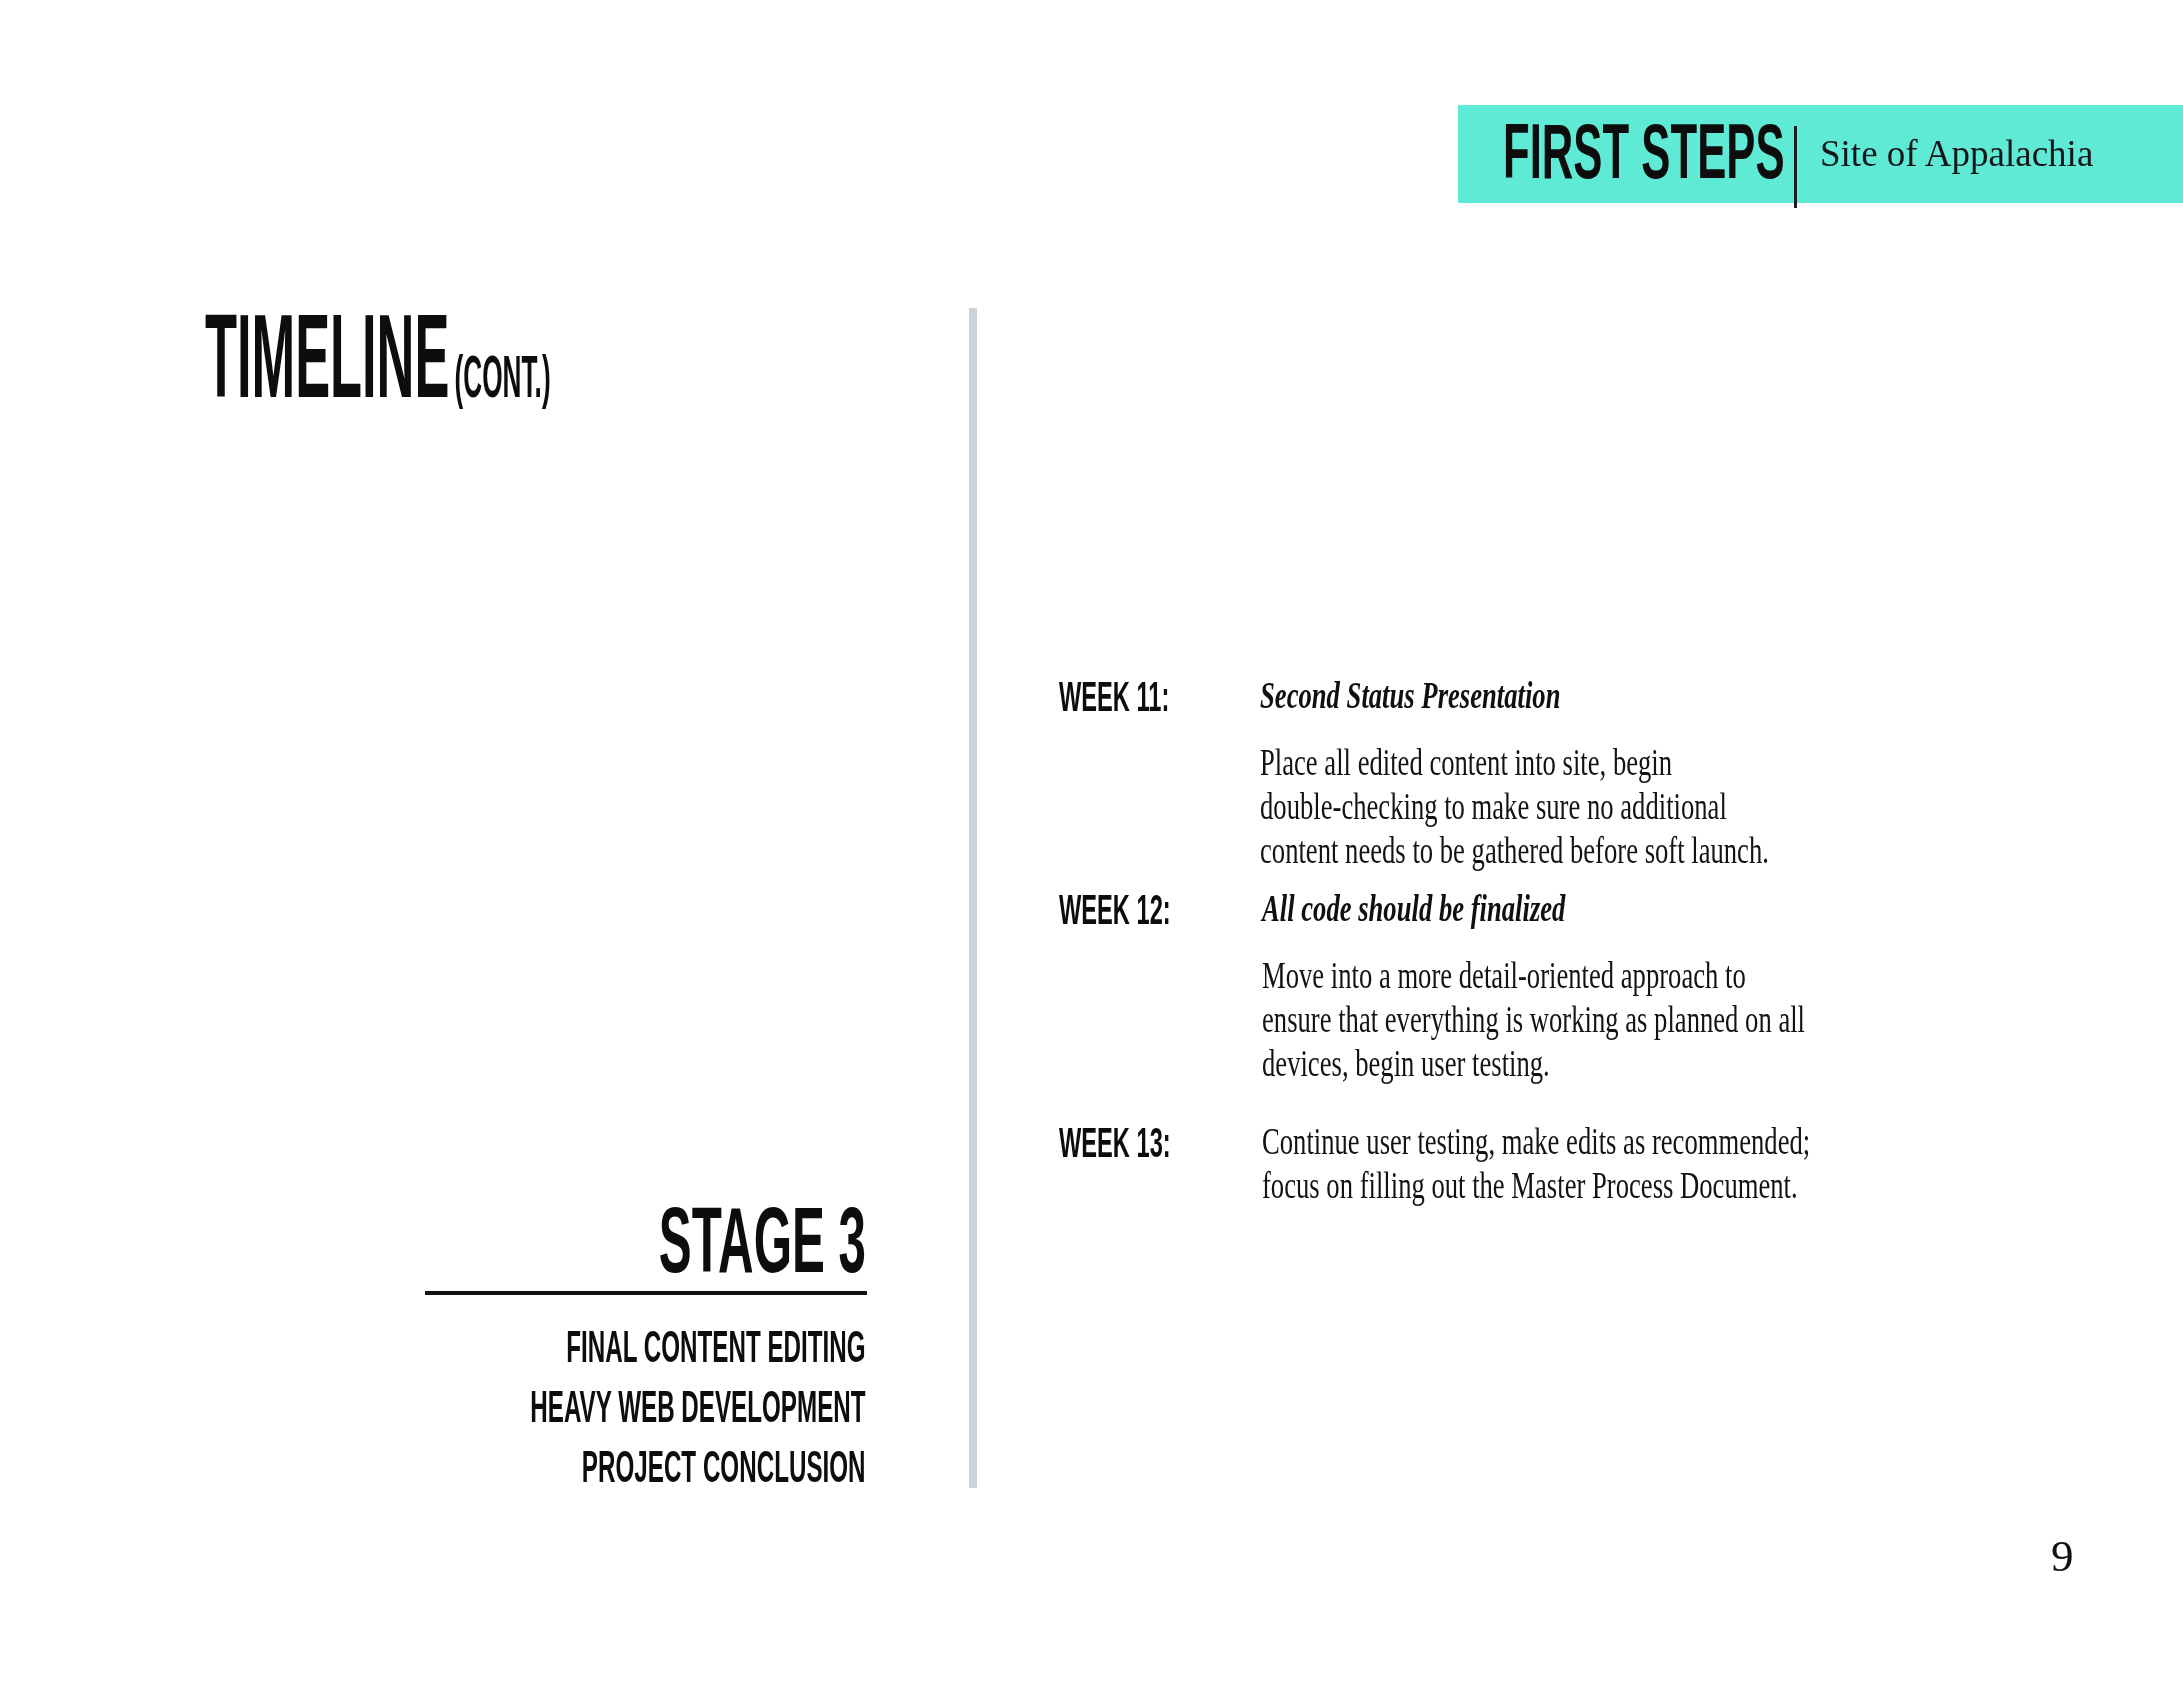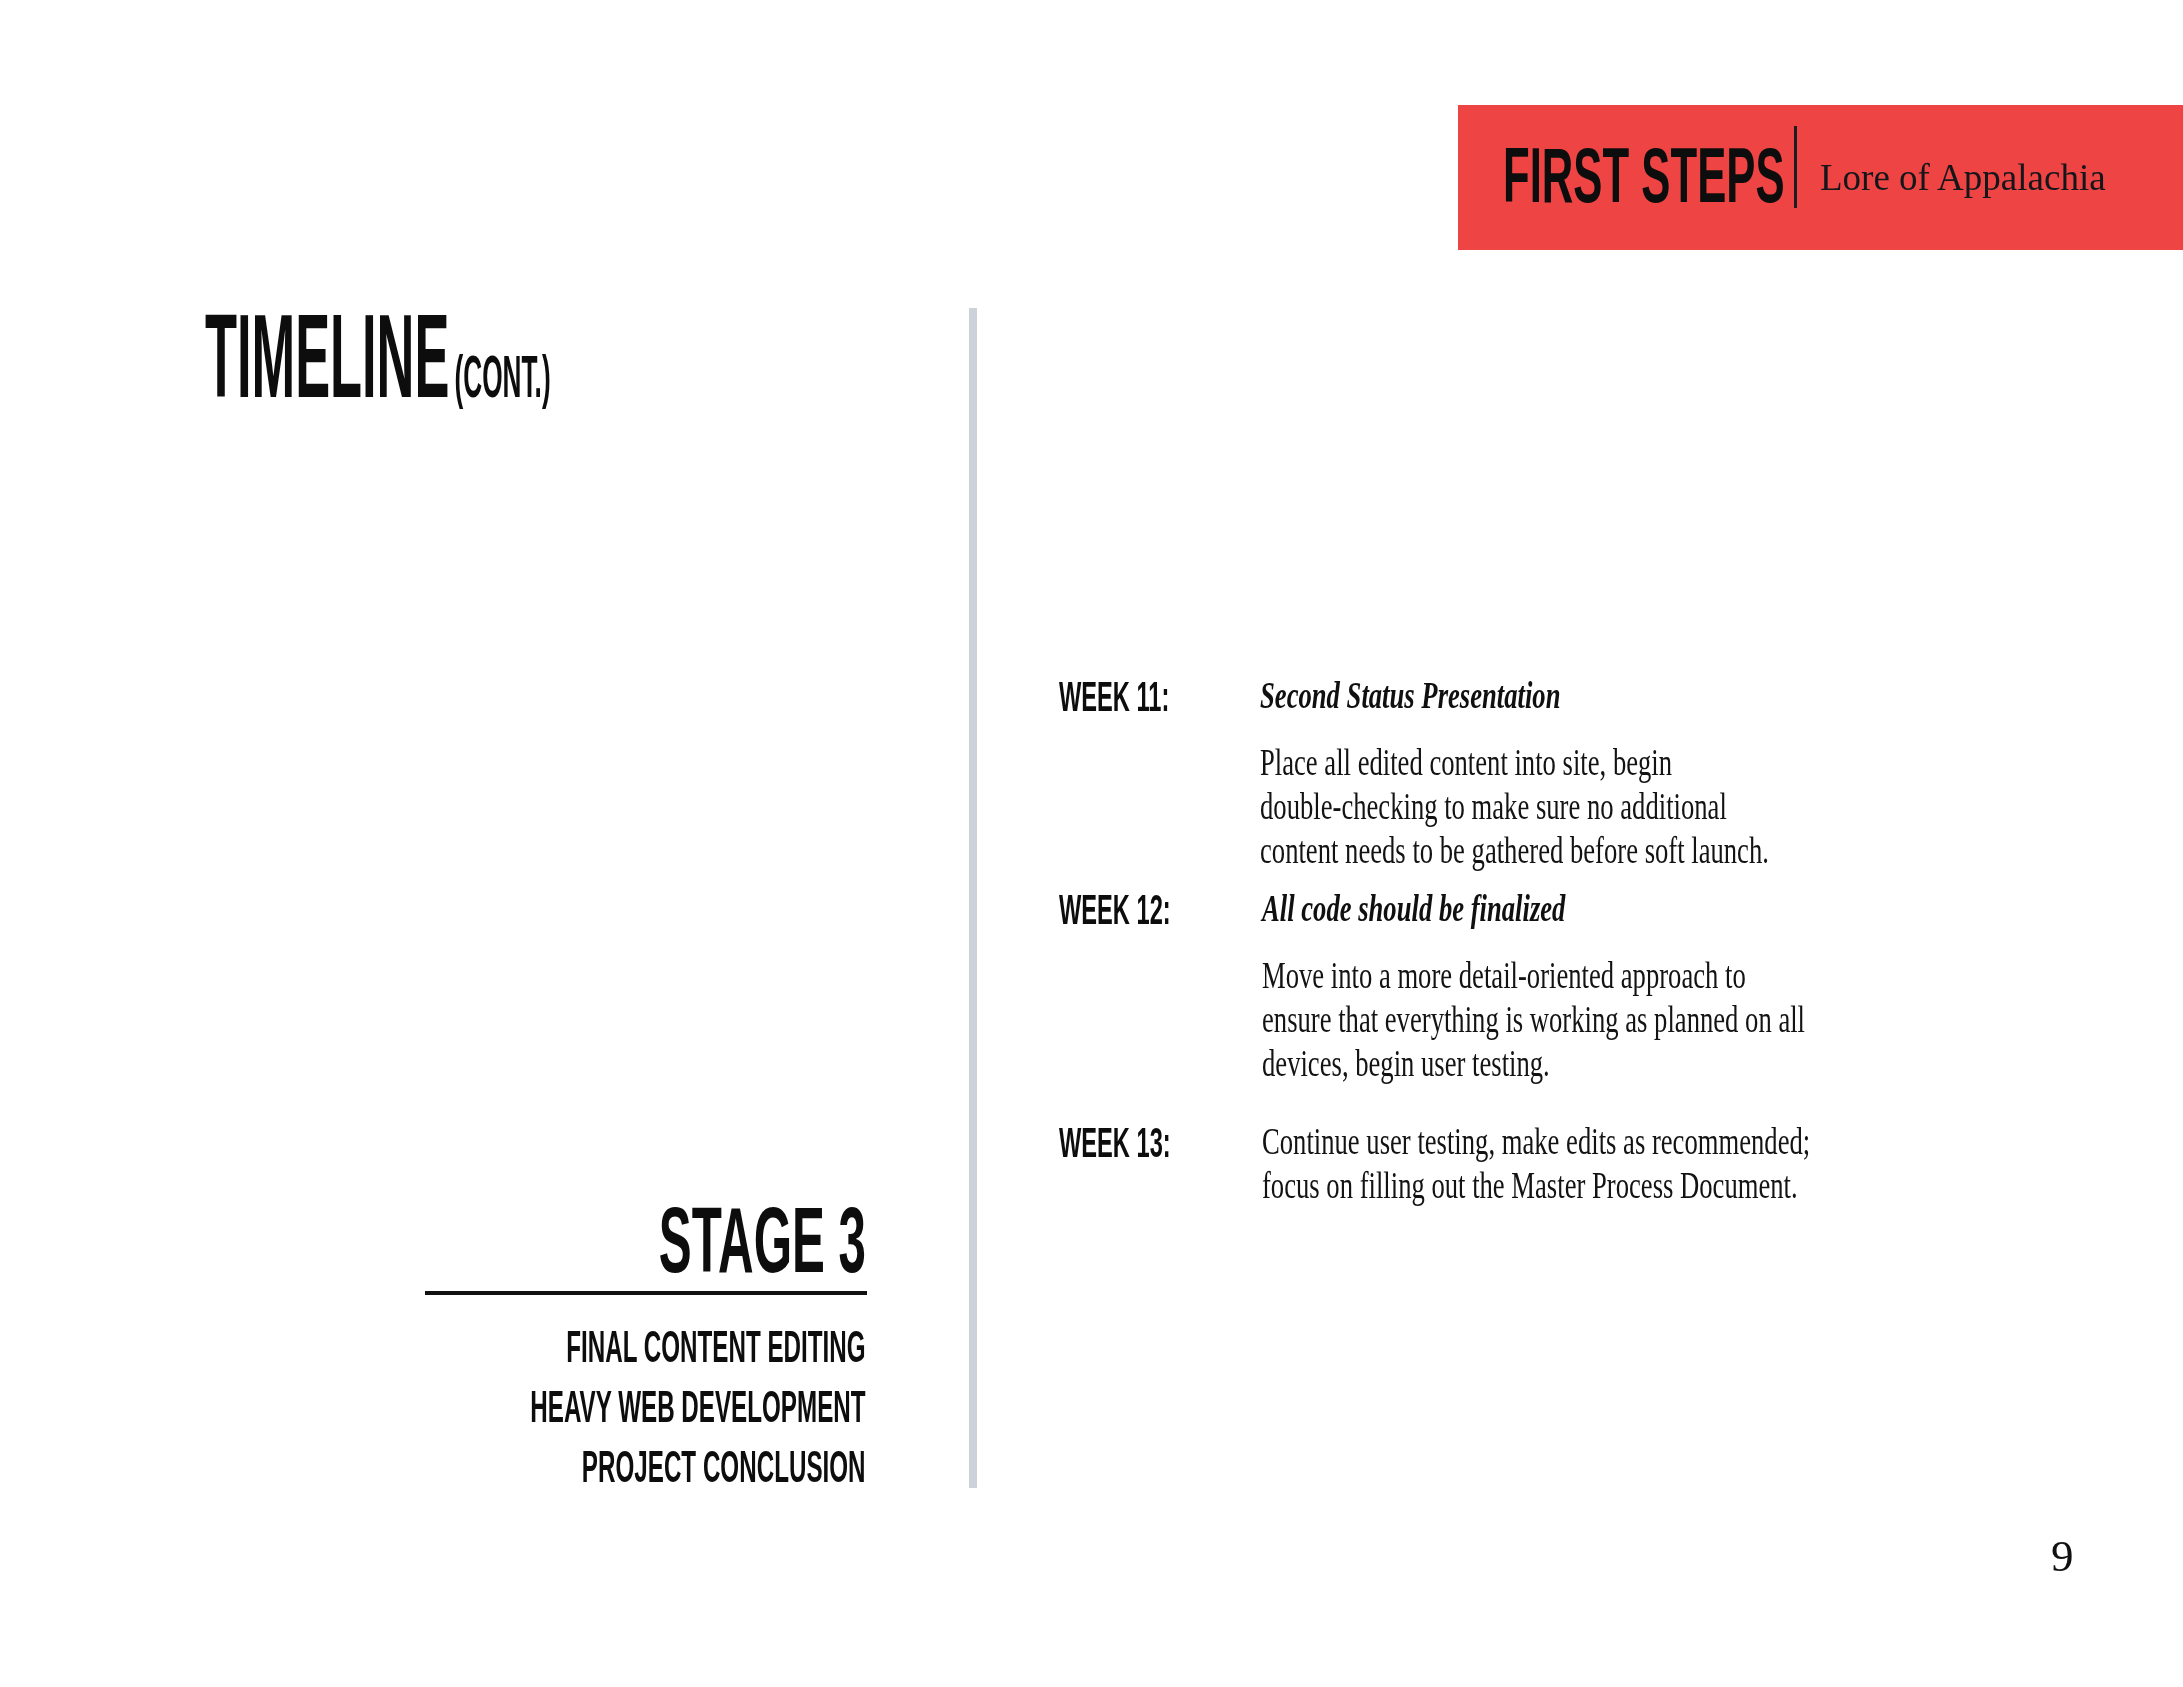--- a/index.html
+++ b/index.html
@@ -10,22 +10,22 @@
     background: #ffffff;
     font-family: "Liberation Serif", serif;
     color: #111111;
     overflow: hidden;
   }
 
   
   .banner {
     position: absolute;
     left: 1458px; top: 105px;
-    width: 725px; height: 145px;
-    background: #ef4444;
+    width: 725px; height: 98px;
+    background: #5eead4;
     text-decoration: underline;
   }
   .banner-title {
     position: absolute;
     left: 45px; top: 50%;
     font-family: "Liberation Sans", sans-serif;
     font-weight: 700;
     font-size: 78px;
     line-height: 1;
     color: #0d0d0d;
@@ -170,21 +170,21 @@
   }
 </style>
 </head>
 <body>
 
 <div class="page">
 
   <header class="banner">
     <div class="banner-title">FIRST STEPS</div>
     <div class="banner-sep"></div>
-    <div class="banner-sub">Lore of Appalachia</div>
+    <div class="banner-sub">Site of Appalachia</div>
   </header>
 
   <h1 class="timeline">
     <span class="timeline-inner">
       <span>TIMELINE</span><span class="cont">(CONT.)</span>
     </span>
   </h1>
 
   <div class="vdivider"></div>
 

